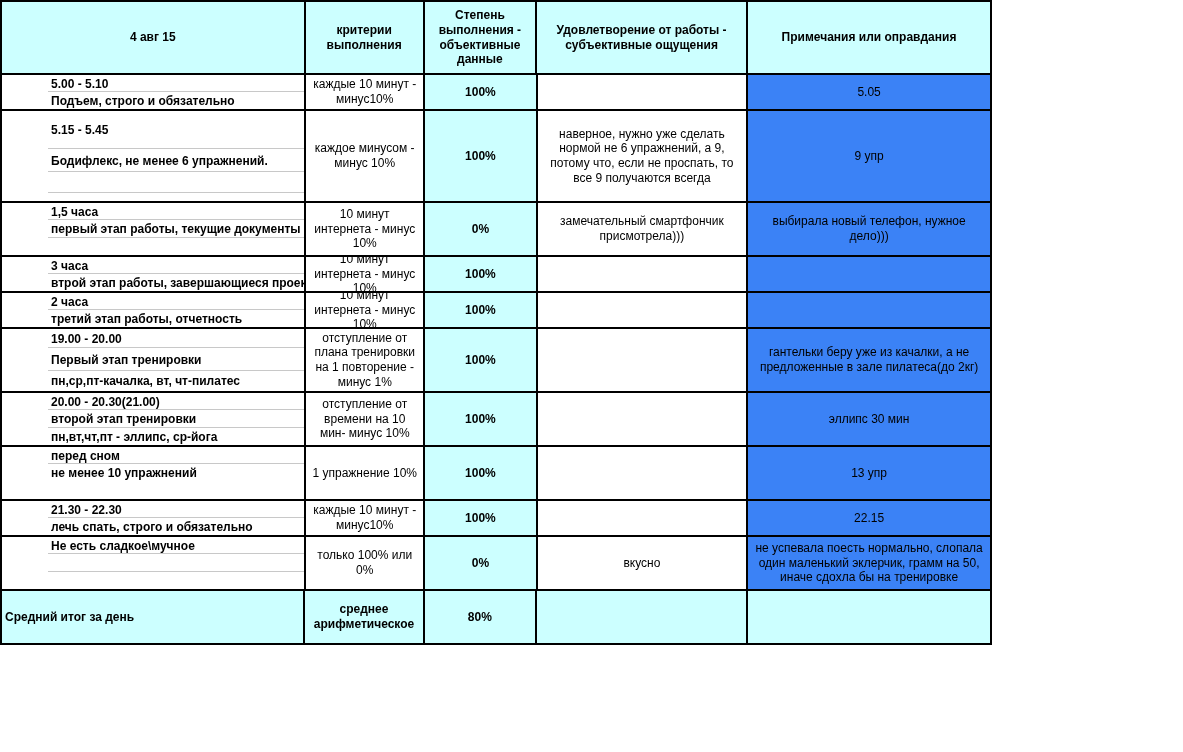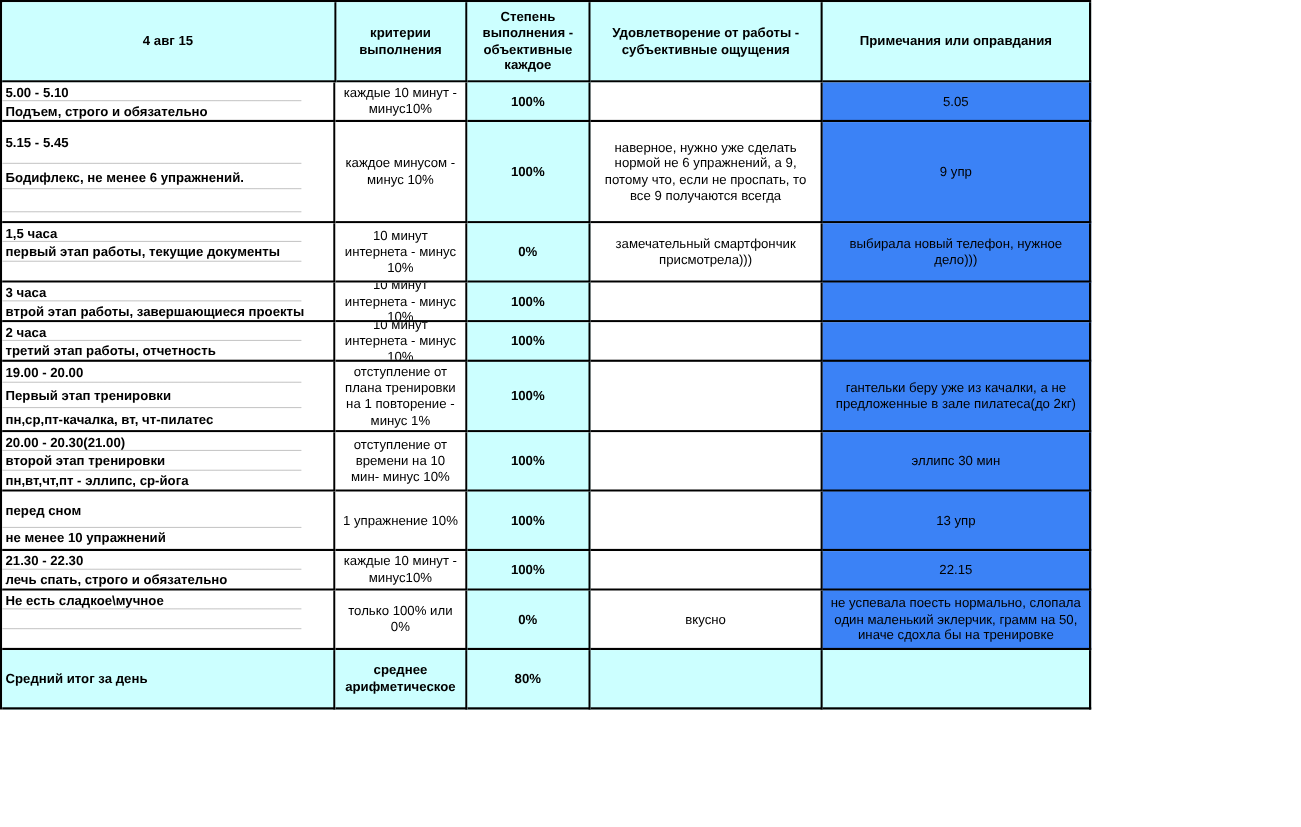--- a/index.html
+++ b/index.html
@@ -9,20 +9,21 @@
   }
   .tbl{
     position:absolute;left:0;top:0;width:992px;
     border-top:2px solid #000;border-left:2px solid #000;
     box-sizing:border-box;
   }
   .row{display:flex;width:990px;}
   .cell{
     box-sizing:border-box;border-right:2px solid #000;border-bottom:2px solid #000;
     overflow:hidden;
+    padding-left:46px;
   }
   .col1{width:311px;}
   .col2{width:122px;}
   .col3{width:115px;}
   .col4{width:216px;}
   .col5{width:250px;}
   .c{
     display:flex;align-items:center;justify-content:center;text-align:center;
     font-size:12px;line-height:1.22;padding:1px 4px;
   }
@@ -48,21 +49,21 @@
 </style>
 </head>
 <body>
 
 <div class="sheet">
   <div class="tbl">
 
     <div class="row hrow">
       <div class="cell col1 c hcell">4 авг 15</div>
       <div class="cell col2 c hcell">критерии выполнения</div>
-      <div class="cell col3 c hcell">Степень выполнения - объективные каждое</div>
+      <div class="cell col3 c hcell">Степень выполнения - объективные данные</div>
       <div class="cell col4 c hcell">Удовлетворение от работы - субъективные ощущения</div>
       <div class="cell col5 c hcell">Примечания или оправдания</div>
     </div>
 
     <div id="rows">
         <div class="row" style="height: 36px;">
           <div class="cell col1 task-cell">
             <div class="task-line gl" style="height: 17px;">5.00 - 5.10</div>
             <div class="task-line" style="height: 17px;">Подъем, строго и обязательно</div>
           </div>
@@ -131,21 +132,21 @@
             <div class="task-line gl" style="height: 18px;">второй этап тренировки</div>
             <div class="task-line" style="height: 17px;">пн,вт,чт,пт - эллипс, ср-йога</div>
           </div>
           <div class="cell col2 c criteria-cell">отступление от времени на 10 мин- минус 10%</div>
           <div class="cell col3 c degree-cell">100%</div>
           <div class="cell col4 c sat-cell"></div>
           <div class="cell col5 c notes-cell">эллипс 30 мин</div>
         </div>
         <div class="row" style="height: 54px;">
           <div class="cell col1 task-cell">
-            <div class="task-line gl" style="height: 33px;">перед сном</div>
+            <div class="task-line gl" style="height: 17px;">перед сном</div>
             <div class="task-line" style="height: 17px;">не менее 10 упражнений</div>
           </div>
           <div class="cell col2 c criteria-cell">1 упражнение 10%</div>
           <div class="cell col3 c degree-cell">100%</div>
           <div class="cell col4 c sat-cell"></div>
           <div class="cell col5 c notes-cell">13 упр</div>
         </div>
         <div class="row" style="height: 36px;">
           <div class="cell col1 task-cell">
             <div class="task-line gl" style="height: 17px;">21.30 - 22.30</div>

